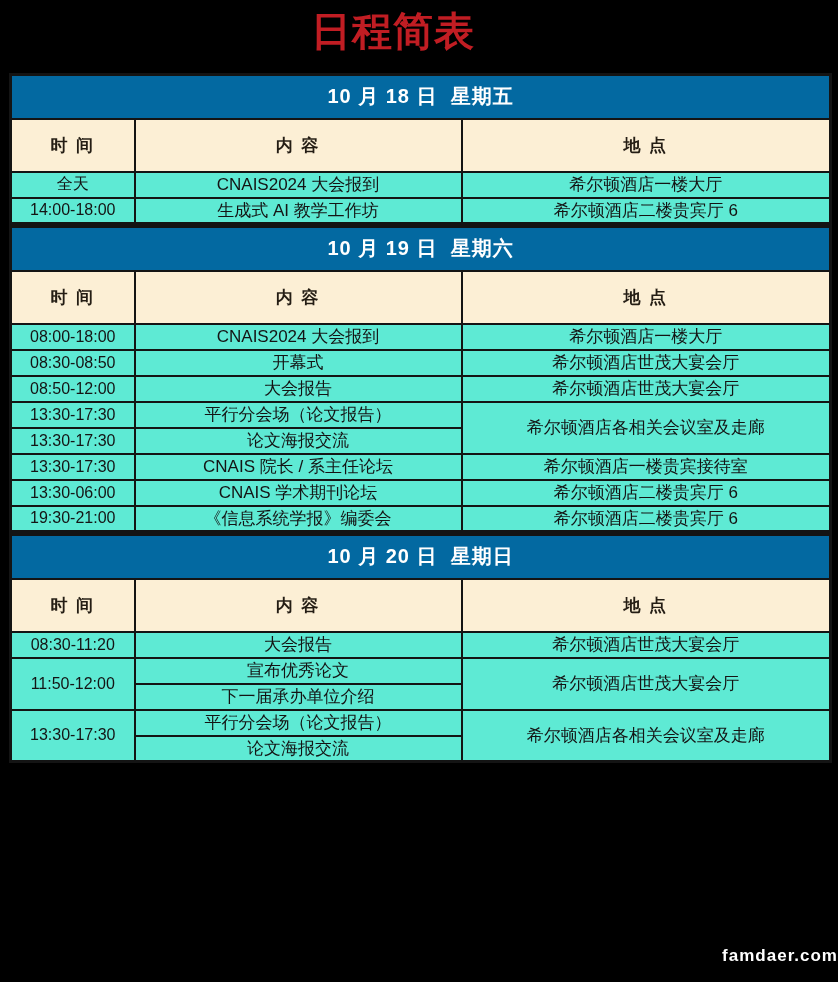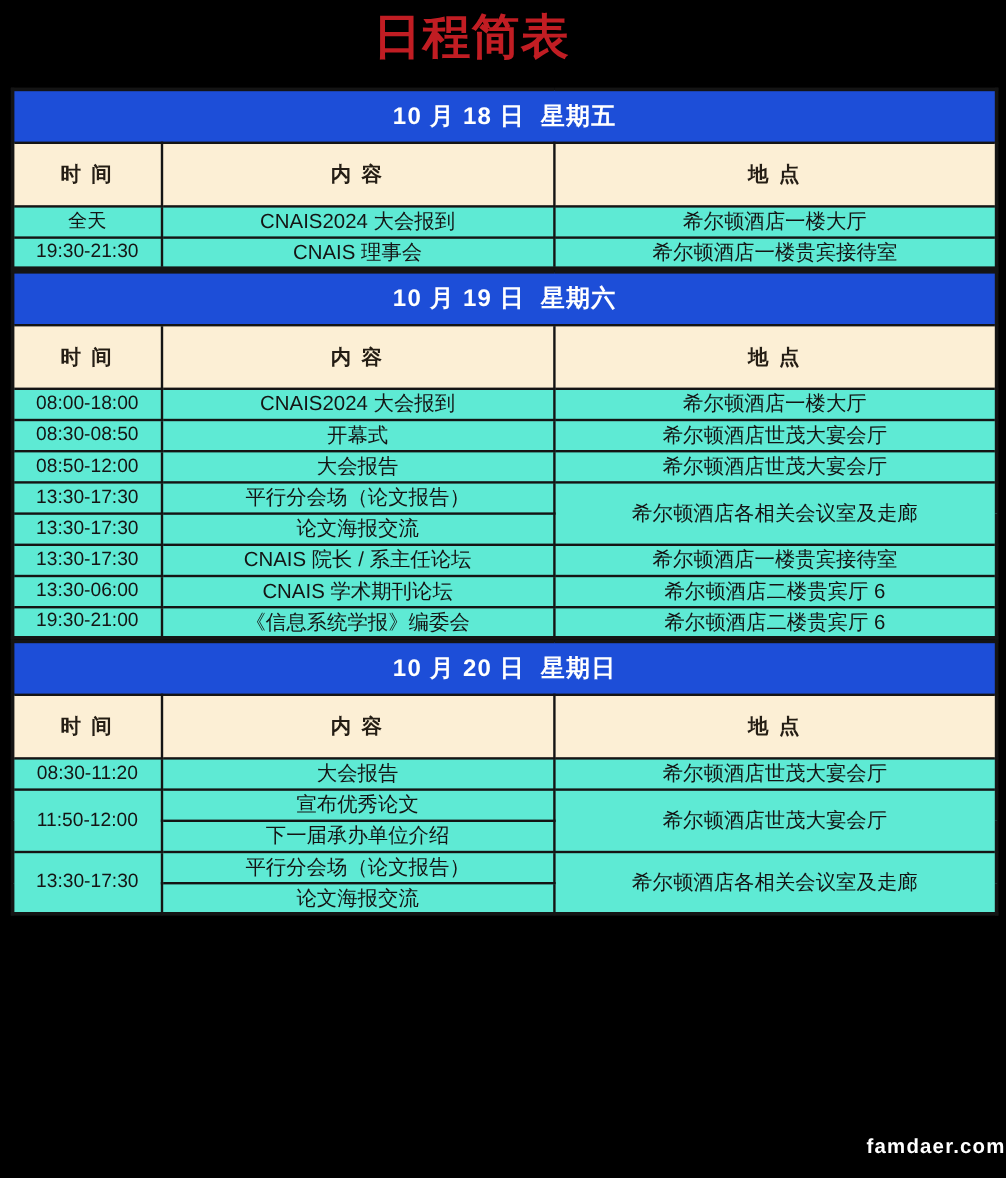--- a/index.html
+++ b/index.html
@@ -8,21 +8,21 @@
     font-family:"Liberation Sans","DejaVu Sans",sans-serif;
   }
   .page-title{
     position:absolute;top:0;left:-26px;width:838px;height:62px;line-height:62px;
     text-align:center;font-size:40px;font-weight:bold;color:#C11D23;letter-spacing:1px;
   }
   .tables-wrap{position:absolute;top:73px;left:9px;width:820px;}
   table.sec{border-collapse:collapse;table-layout:fixed;width:820px;border:3px solid #141414;}
   table.sec td{border:2px solid #141414;text-align:center;vertical-align:middle;padding:0 4px;box-sizing:border-box;}
   td.date-cell{
-    background:#1d4ed8;color:#ffffff;font-weight:bold;font-size:20px;height:44px;
+    background:#0369a1;color:#ffffff;font-weight:bold;font-size:20px;height:44px;
     letter-spacing:1px;white-space:pre;
   }
   td.col-head{
     background:#FCEFD5;color:#241d14;font-weight:bold;font-size:17px;height:53px;
     letter-spacing:2px;white-space:pre;
   }
   td.time-cell,td.content-cell,td.loc-cell{
     background:#5eead4;color:#141414;font-size:17px;height:26px;
   }
   td.time-cell{font-size:16px;letter-spacing:0;}
@@ -51,23 +51,23 @@
             <td class="col-head">时 间</td>
             <td class="col-head">内 容</td>
             <td class="col-head">地 点</td>
           </tr>
           <tr>
             <td class="time-cell">全天</td>
             <td class="content-cell">CNAIS2024 大会报到</td>
             <td class="loc-cell">希尔顿酒店一楼大厅</td>
           </tr>
           <tr>
-            <td class="time-cell">19:30-21:30</td>
-            <td class="content-cell">CNAIS 理事会</td>
-            <td class="loc-cell">希尔顿酒店一楼贵宾接待室</td>
+            <td class="time-cell">14:00-18:00</td>
+            <td class="content-cell">生成式 AI 教学工作坊</td>
+            <td class="loc-cell">希尔顿酒店二楼贵宾厅 6</td>
           </tr>
         </tbody>
       </table>
       <table class="sec">
         <colgroup>
           <col style="width: 124px;">
           <col style="width: 327px;">
           <col style="width: 369px;">
         </colgroup>
         <tbody>

